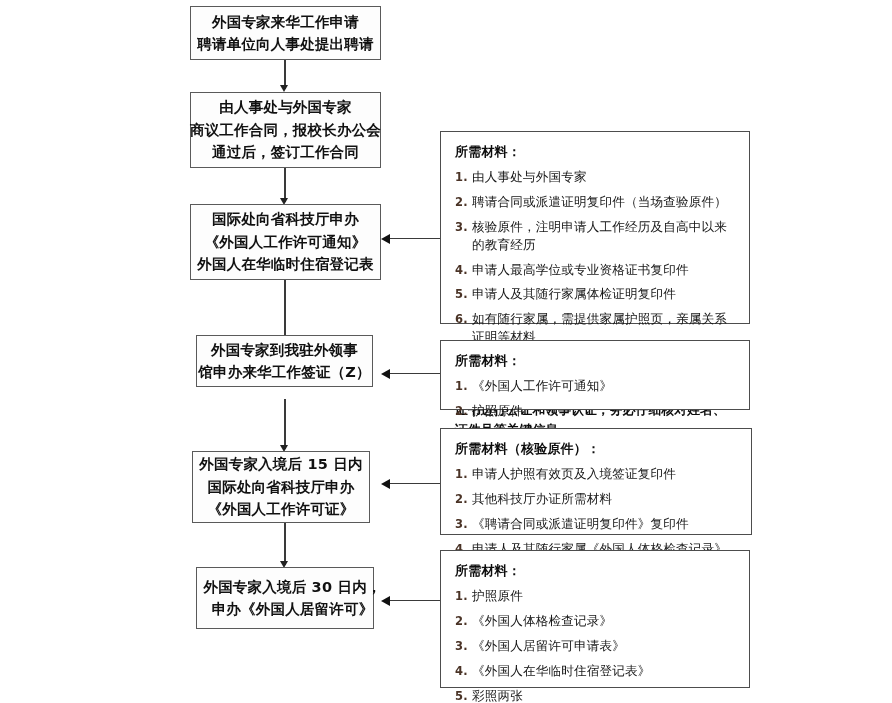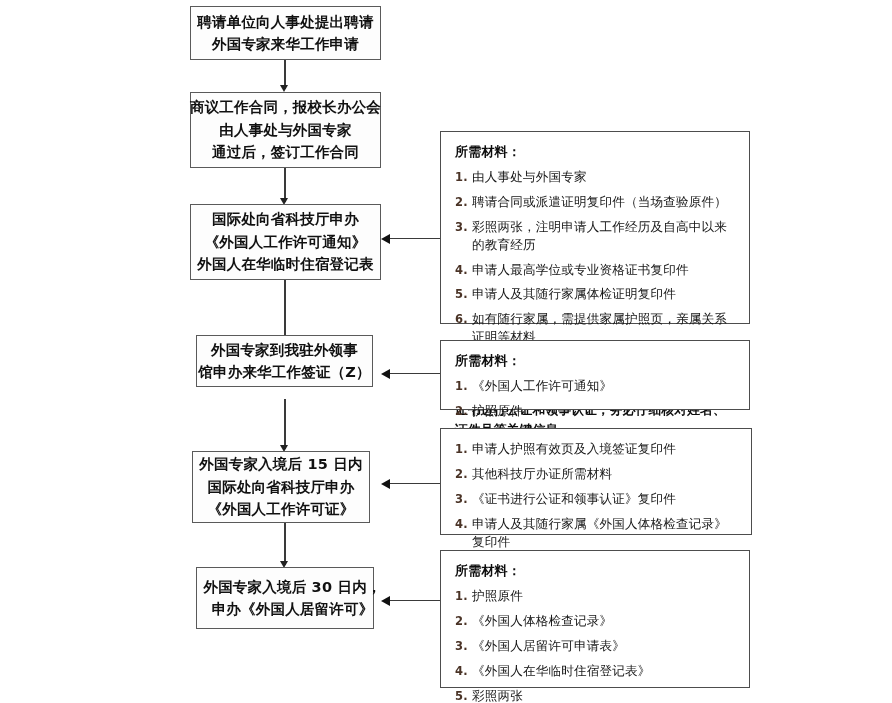--- a/index.html
+++ b/index.html
@@ -123,30 +123,30 @@
     margin-top: 8px;
     letter-spacing: 0.1px;
   }
 </style>
 </head>
 <body>
 
 <div id="canvas">
 
   <div class="flow-box" style="left:190px; top:6px; width:191px; height:54px;">
+    <span class="line">外国专家来华工作申请</span>
     <span class="line">聘请单位向人事处提出聘请</span>
-    <span class="line">外国专家来华工作申请</span>
   </div>
 
   <div class="v-conn" style="left:284px; top:60px; width:1.5px; height:29px;"></div>
   <div class="v-arrow" style="left:280px; top:85px;"></div>
 
   <div class="flow-box" style="left:190px; top:92px; width:191px; height:76px;">
+    <span class="line">由人事处与外国专家</span>
     <span class="line">商议工作合同，报校长办公会</span>
-    <span class="line">由人事处与外国专家</span>
     <span class="line">通过后，签订工作合同</span>
   </div>
 
   <div class="v-conn" style="left:284px; top:168px; width:1.5px; height:34px;"></div>
   <div class="v-arrow" style="left:280px; top:198px;"></div>
 
   <div class="flow-box" style="left:190px; top:204px; width:191px; height:76px;">
     <span class="line">国际处向省科技厅申办</span>
     <span class="line">《外国人工作许可通知》</span>
     <span class="line">外国人在华临时住宿登记表</span>
@@ -195,21 +195,21 @@
       <li class="panel-item">
         <span class="item-num">1.</span>
         <span class="item-text">由人事处与外国专家</span>
       </li>
       <li class="panel-item">
         <span class="item-num">2.</span>
         <span class="item-text">聘请合同或派遣证明复印件（当场查验原件）</span>
       </li>
       <li class="panel-item">
         <span class="item-num">3.</span>
-        <span class="item-text">彩照两张，注明申请人工作经历及自高中以来的教育经历</span>
+        <span class="item-text">核验原件，注明申请人工作经历及自高中以来的教育经历</span>
       </li>
       <li class="panel-item">
         <span class="item-num">4.</span>
         <span class="item-text">申请人最高学位或专业资格证书复印件</span>
       </li>
       <li class="panel-item">
         <span class="item-num">5.</span>
         <span class="item-text">申请人及其随行家属体检证明复印件</span>
       </li>
       <li class="panel-item">
@@ -236,32 +236,33 @@
         <span class="item-text">护照原件</span>
       </li>
       <li class="panel-item">
         <span class="item-num">3.</span>
         <span class="item-text">其他使领馆所需的办证材料</span>
       </li>
     </ul>
   </div>
 
   <div class="panel" style="left:440px; top:428px; width:312px; height:107px;">
+    <div class="panel-title">所需材料（核验原件）：</div>
     <ul class="panel-list">
       <li class="panel-item">
         <span class="item-num">1.</span>
         <span class="item-text">申请人护照有效页及入境签证复印件</span>
       </li>
       <li class="panel-item">
         <span class="item-num">2.</span>
         <span class="item-text">其他科技厅办证所需材料</span>
       </li>
       <li class="panel-item">
         <span class="item-num">3.</span>
-        <span class="item-text">《证书进行公证和领事认证》复印件</span>
+        <span class="item-text">《聘请合同或派遣证明复印件》复印件</span>
       </li>
       <li class="panel-item">
         <span class="item-num">4.</span>
         <span class="item-text">申请人及其随行家属《外国人体格检查记录》复印件</span>
       </li>
       <li class="panel-item">
         <span class="item-num">5.</span>
         <span class="item-text">申请人及其随行家属彩照各 3 张（请将姓名写在背面）</span>
       </li>
     </ul>

